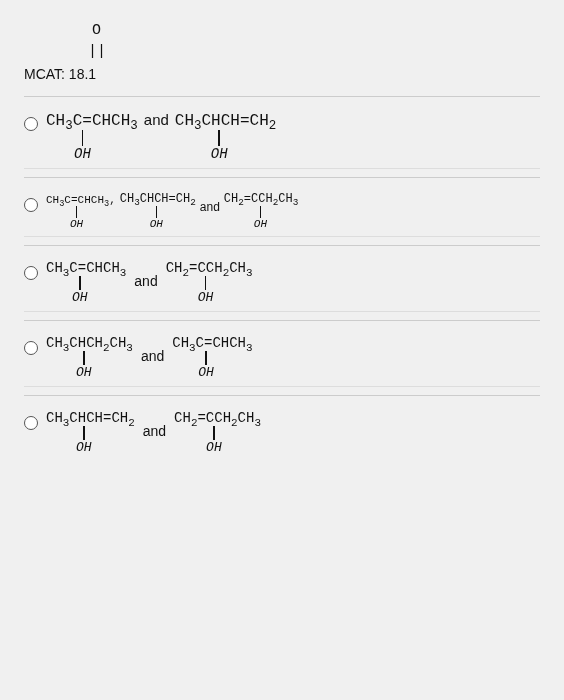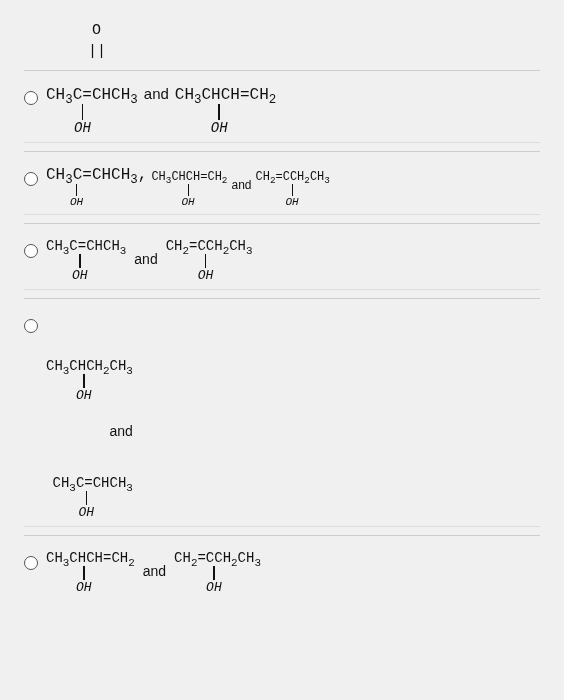--- a/index.html
+++ b/index.html
@@ -94,20 +94,23 @@
     }
   </style>
 </head>
 <body>
 
 <div class="question-header">
   <div style="font-size:17px; font-family: 'Courier New', monospace; line-height:1.4; margin-left: 20px;">
     <div style="margin-left: 48px; font-size:15px;">O</div>
     <div style="margin-left: 44px; font-size:15px;">||</div>
   </div>
+  <div class="mcat-label" style="font-family: Arial, sans-serif; font-size:14px; margin-top:4px;">
+    <span>MCAT:</span> <span>18.1</span>
+  </div>
 </div>
 
 <hr class="divider">
 
 <div class="answer-option option-a">
   <span class="radio-btn"></span>
   <div class="option-content" style="align-items:flex-end; font-family:'Courier New', monospace; font-size:16px;">
 
     <div class="oh-block">
       <div class="top-part">CH<sub>3</sub>C<span class="eq">=</span>CHCH<sub>3</sub></div>
@@ -135,21 +138,21 @@
   </div>
 </div>
 
 <hr class="divider">
 
 <div class="answer-option option-b">
   <span class="radio-btn"></span>
   <div style="display:flex; flex-direction:row; align-items:flex-end; gap:4px; font-family:'Courier New', monospace; font-size:12px; flex-wrap:nowrap;">
 
     <div class="oh-block">
-      <div class="top-part" style="font-size:16px;">CH<sub>3</sub>C<span>=</span>CHCH<sub>3</sub>,</div>
+      <div class="top-part" style="font-size:11px;">CH<sub>3</sub>C<span>=</span>CHCH<sub>3</sub>,</div>
       <div class="bottom-part">
         <span style="display:inline-block; width:24px;"></span>
         <div style="display:flex; flex-direction:column; align-items:center;">
           <div style="width:1px; height:12px; background:#111;"></div>
           <span style="font-size:11px;">OH</span>
         </div>
       </div>
     </div>
 
     <div class="oh-block">
@@ -207,21 +210,21 @@
         </div>
       </div>
     </div>
   </div>
 </div>
 
 <hr class="divider">
 
 <div class="answer-option">
   <span class="radio-btn"></span>
-  <div style="display:flex; flex-direction:column; align-items:flex-end; gap:20px; font-family:'Courier New', monospace; font-size:14px;margin-top:45px;">
+  <div style="display:flex; flex-direction:row; align-items:flex-end; gap:8px; font-family:'Courier New', monospace; font-size:14px;">
 
     <div class="oh-block">
       <div class="top-part">CH<sub>3</sub>CHCH<sub>2</sub>CH<sub>3</sub></div>
       <div class="bottom-part">
         <span style="display:inline-block; width:30px;"></span>
         <div style="display:flex; flex-direction:column; align-items:center;">
           <div style="width:1.5px; height:14px; background:#111;"></div>
           <span style="font-size:13px;">OH</span>
         </div>
       </div>

